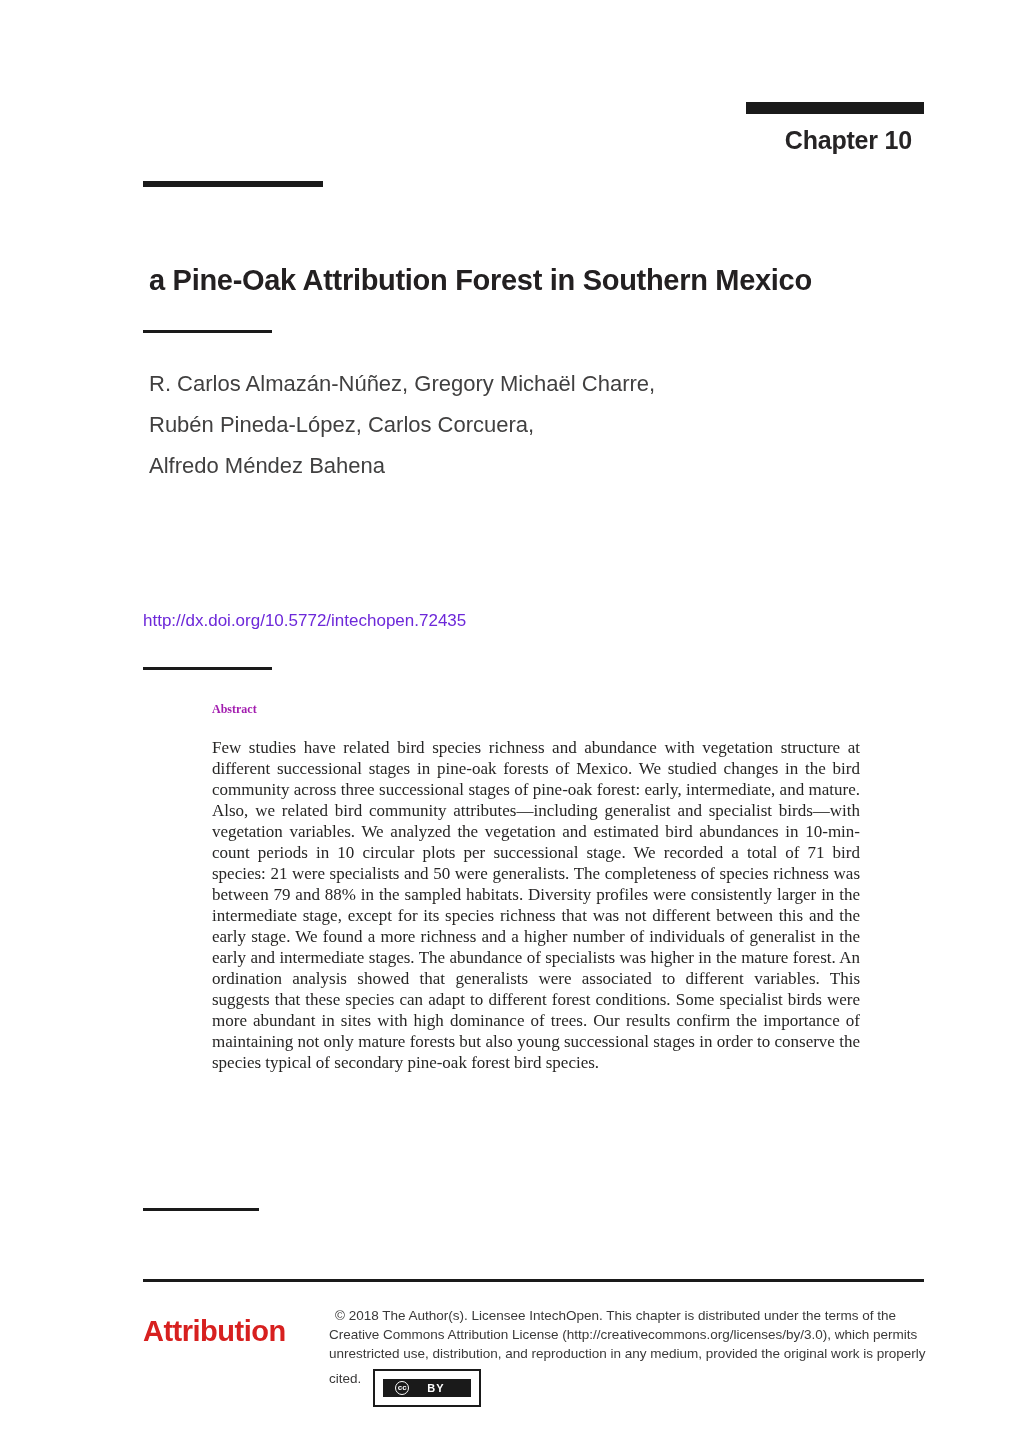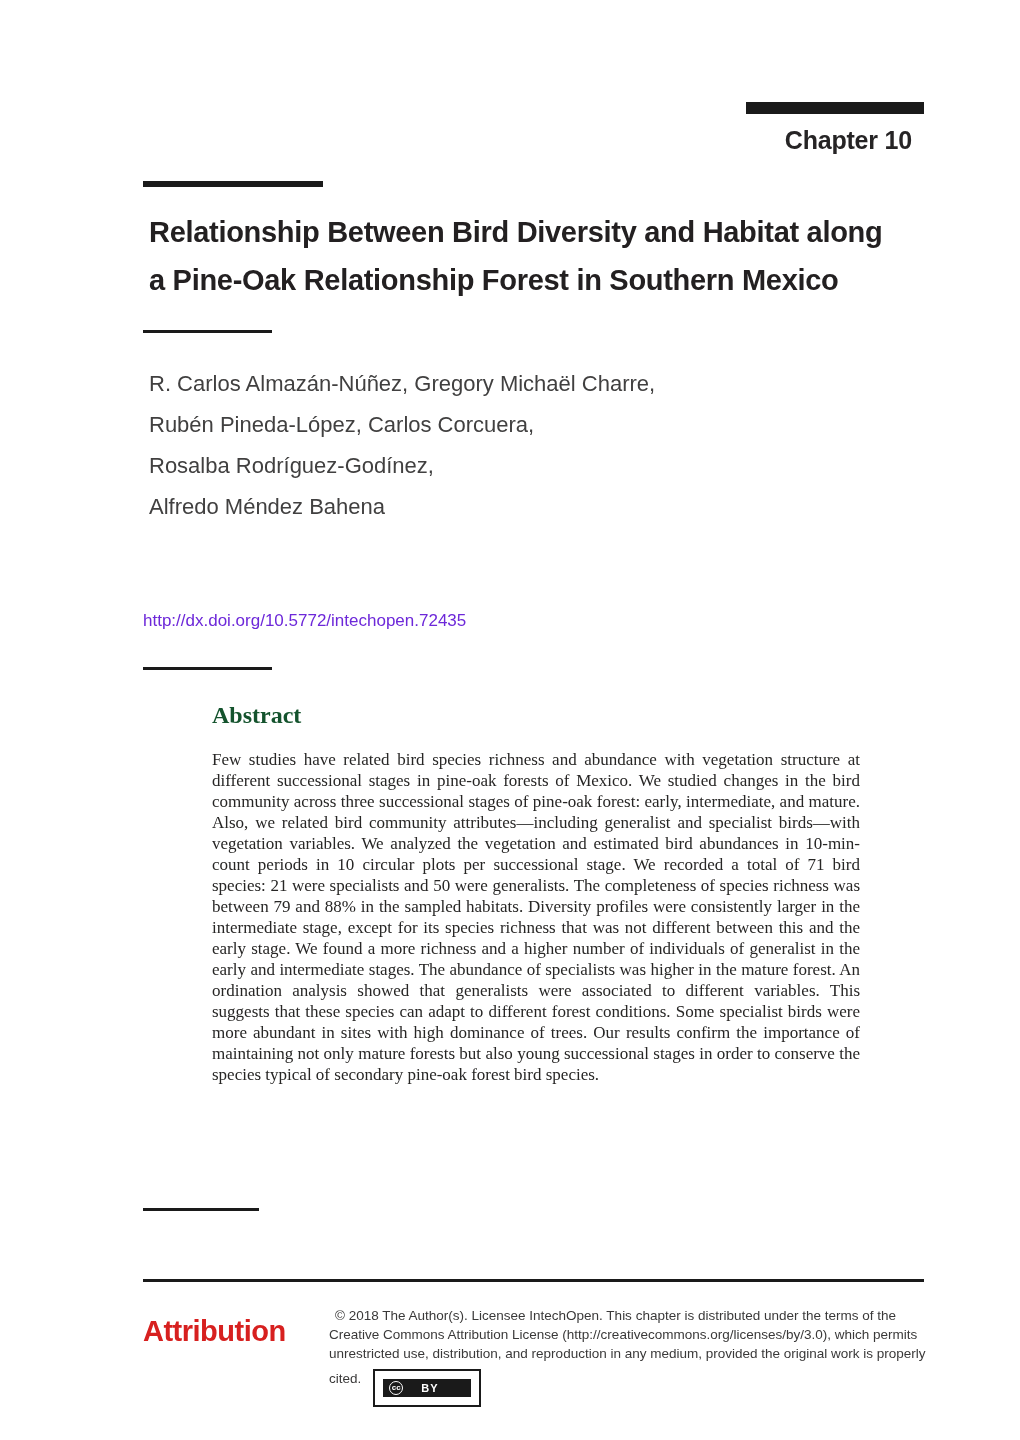--- a/index.html
+++ b/index.html
@@ -63,23 +63,23 @@
   .short-rule-2 { left: 119px; top: 643px; width: 129px; height: 3px; }
   .abstract-block {
     position: absolute;
     left: 182px;
     top: 672px;
     width: 660px;
     font-family: "Liberation Serif", serif;
     color: #272625;
   }
   .abstract-heading {
-    font-size: 24px;
+    font-size: 12px;
     font-weight: bold;
-    color: #14532d;
+    color: #a21caf;
   }
   .abstract-body {
     margin-top: 20px;
     font-size: 17px;
     line-height: 21px;
     text-align: justify;
   }
   .keywords-para {
     margin-top: 20px;
     font-size: 17px;
@@ -112,21 +112,21 @@
     border: 2px solid #1a1a1a;
     background: #ffffff;
     padding: 2px;
   }
   .cc-badge-inner {
     display: inline-flex;
     align-items: center;
     gap: 6px;
     background: #1a1a1a;
     color: #ffffff;
-    padding: 2px 0;
+    padding: 2px 6px;
     min-width: 88px;
     height: 18px;
   }
   .cc-circle {
     display: inline-flex;
     align-items: center;
     justify-content: center;
     width: 14px;
     height: 14px;
     border: 1.5px solid #ffffff;
@@ -147,30 +147,29 @@
 
 <div class="page">
 
   <div class="rule top-bar"></div>
 
   <div class="chapter-label">Chapter 10</div>
 
   <div class="rule title-rule"></div>
 
   <h1 class="paper-title">
-    <span>Relationship Between Bird Diversity and Habitat along</span><br>
-    <span>a Pine-Oak Relationship Forest in Southern Mexico</span>
+    <br>
+    <span>a Pine-Oak Attribution Forest in Southern Mexico</span>
   </h1>
 
   <div class="rule short-rule-1"></div>
 
   <div class="authors">
     <div>R. Carlos Almazán-Núñez, Gregory Michaël Charre,</div>
     <div>Rubén Pineda-López, Carlos Corcuera,</div>
-    <div>Rosalba Rodríguez-Godínez,</div>
     <div>Alfredo Méndez Bahena</div>
   </div>
 
 
   <a class="doi-link" href="#">http://dx.doi.org/10.5772/intechopen.72435</a>
 
   <div class="rule short-rule-2"></div>
 
   <div class="abstract-block">
     <h2 class="abstract-heading">Abstract</h2>

